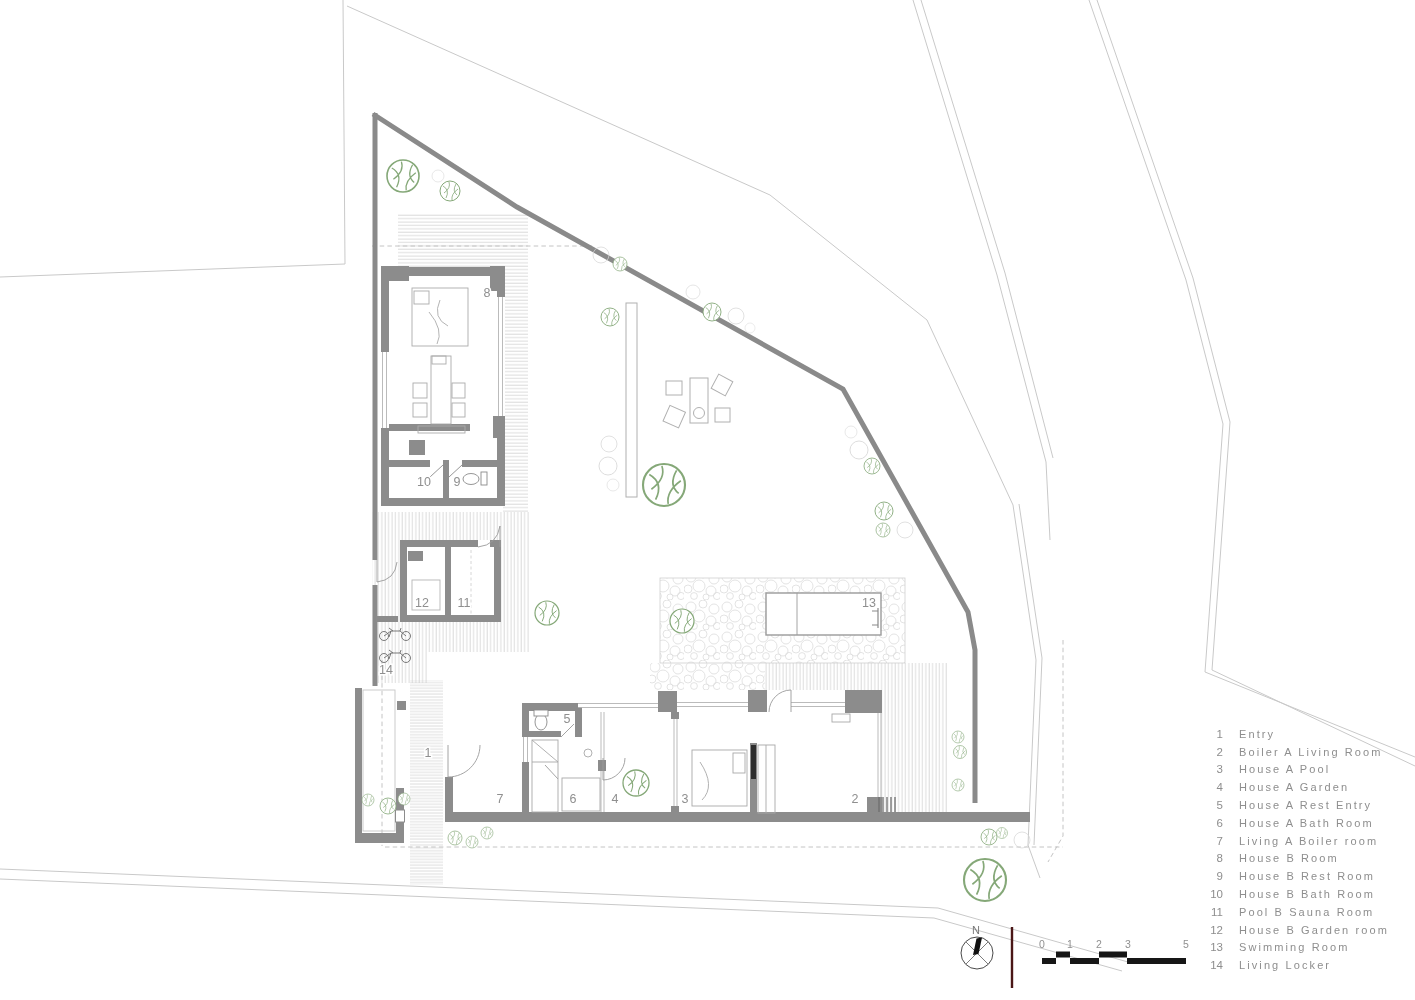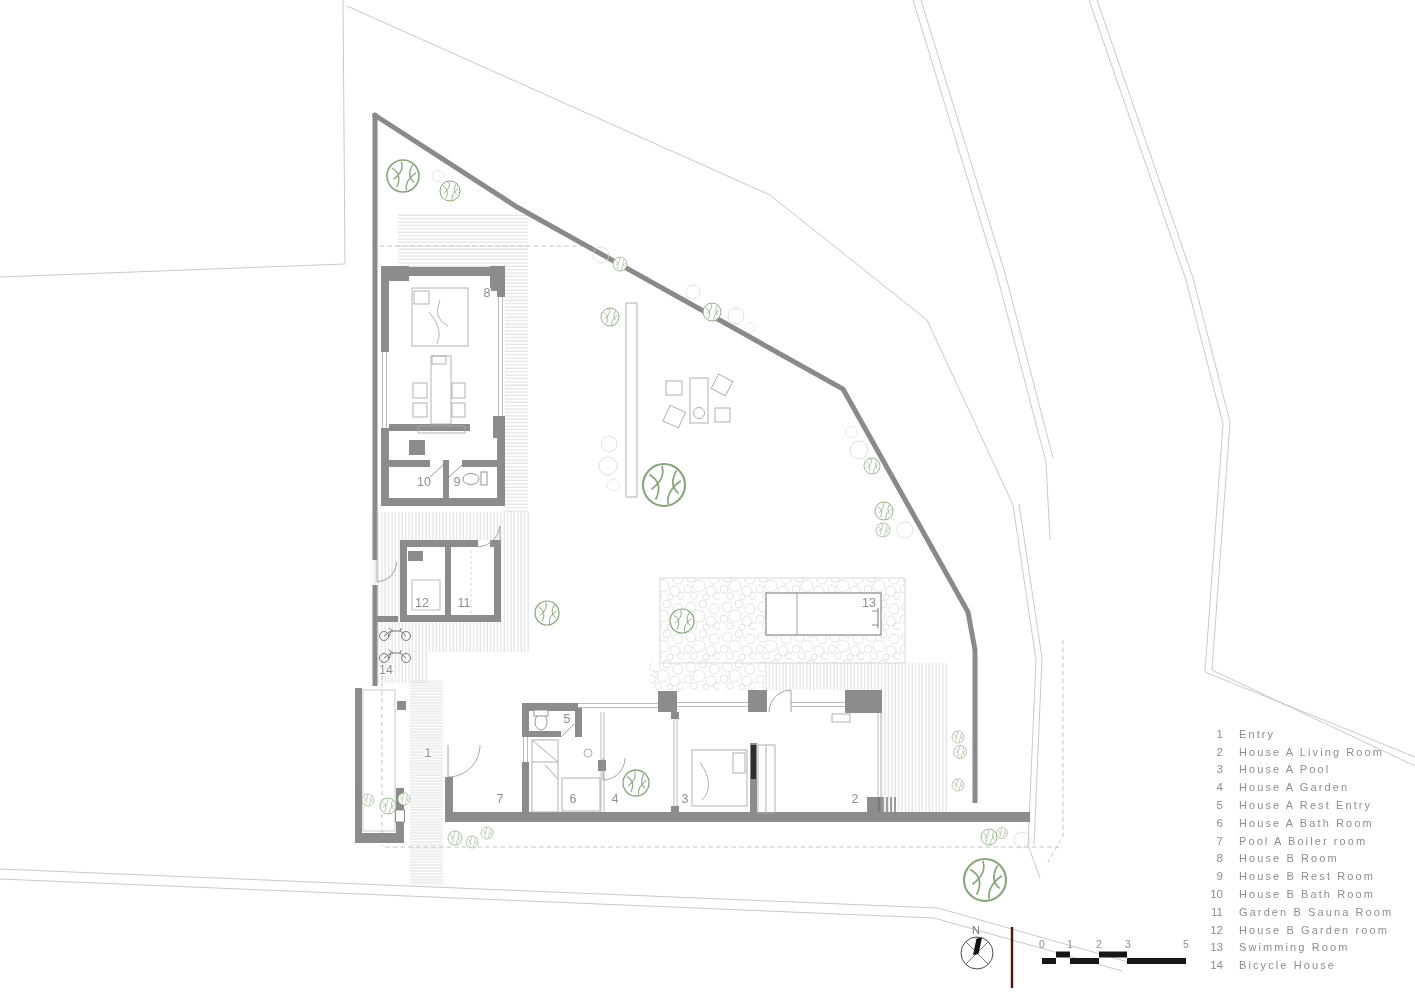--- a/index.html
+++ b/index.html
@@ -329,65 +329,65 @@
 </svg>
 
 
 <div class="legend">
   <div class="lg-row">
         <span class="lg-num">1</span>
         <span class="lg-label">Entry</span>
       </div>
   <div class="lg-row">
         <span class="lg-num">2</span>
-        <span class="lg-label">House A Living Room</span>
+        <span class="lg-label">Boiler A Living Room</span>
       </div>
   <div class="lg-row">
         <span class="lg-num">3</span>
         <span class="lg-label">House A Pool</span>
       </div>
   <div class="lg-row">
         <span class="lg-num">4</span>
         <span class="lg-label">House A Garden</span>
       </div>
   <div class="lg-row">
         <span class="lg-num">5</span>
         <span class="lg-label">House A Rest Entry</span>
       </div>
   <div class="lg-row">
         <span class="lg-num">6</span>
         <span class="lg-label">House A Bath Room</span>
       </div>
   <div class="lg-row">
         <span class="lg-num">7</span>
-        <span class="lg-label">Pool A Boiler room</span>
+        <span class="lg-label">Living A Boiler room</span>
       </div>
   <div class="lg-row">
         <span class="lg-num">8</span>
         <span class="lg-label">House B Room</span>
       </div>
   <div class="lg-row">
         <span class="lg-num">9</span>
         <span class="lg-label">House B Rest Room</span>
       </div>
   <div class="lg-row">
         <span class="lg-num">10</span>
         <span class="lg-label">House B Bath Room</span>
       </div>
   <div class="lg-row">
         <span class="lg-num">11</span>
-        <span class="lg-label">Garden B Sauna Room</span>
+        <span class="lg-label">Pool B Sauna Room</span>
       </div>
   <div class="lg-row">
         <span class="lg-num">12</span>
         <span class="lg-label">House B Garden room</span>
       </div>
   <div class="lg-row">
         <span class="lg-num">13</span>
         <span class="lg-label">Swimming Room</span>
       </div>
   <div class="lg-row">
         <span class="lg-num">14</span>
-        <span class="lg-label">Bicycle House</span>
+        <span class="lg-label">Living Locker</span>
       </div>
 </div>
 
 </div>
 
 </body></html>

